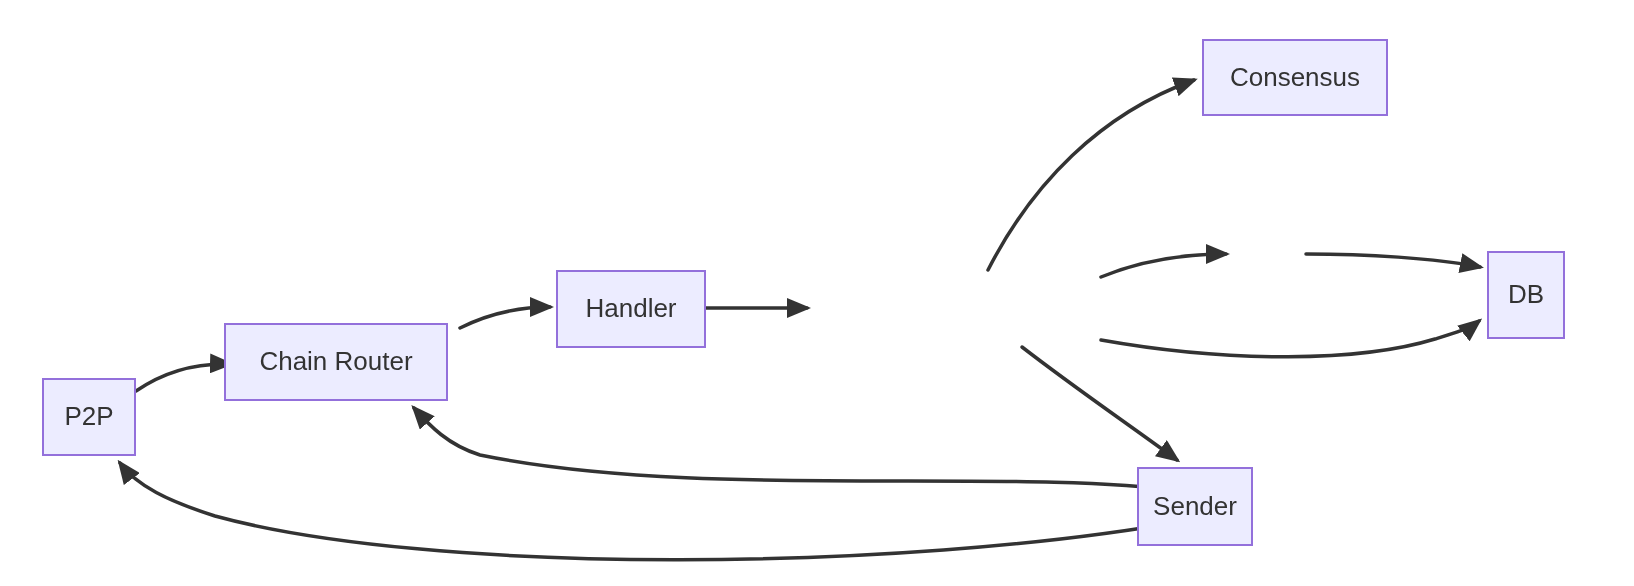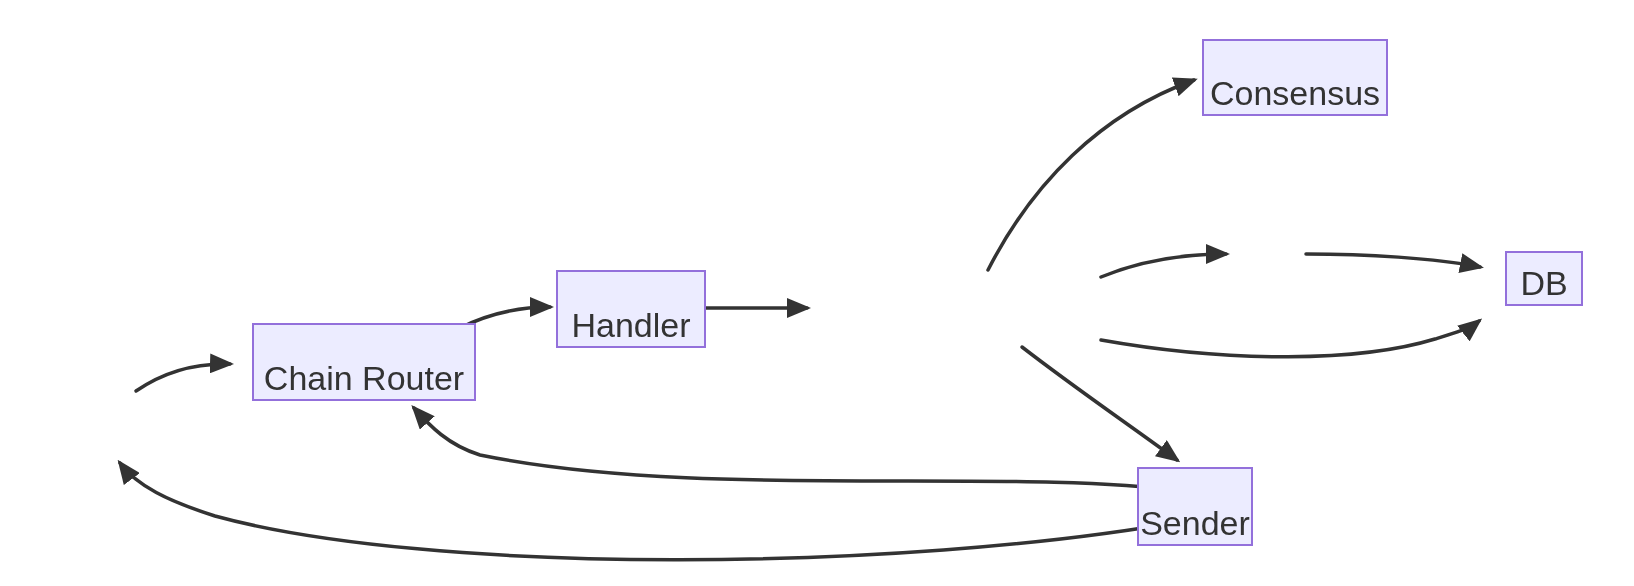--- a/index.html
+++ b/index.html
@@ -28,23 +28,23 @@
     stroke-width: 3.5px;
     stroke-linecap: round;
   }
   .node {
     position: absolute;
     box-sizing: border-box;
     background: var(--node-fill, #ECECFF);
     border: 2px solid var(--node-border, #9370DB);
     color: var(--text, #333333);
     display: flex;
-    align-items: flex-end;
+    align-items: center;
     justify-content: center;
-    font-size: 34px;
+    font-size: 26px;
     line-height: 1.2;
     white-space: nowrap;
     text-align: center;
   }
 </style>
 </head>
 <body>
 
 <div class="stage">
 
@@ -69,36 +69,39 @@
 
     <path class="edge" d="M 1101,340 C 1230,363 1360,362 1435,339 C 1455,333 1469,329 1479,321" marker-end="url(#arrowhead)"></path>
 
     <path class="edge" d="M 1022,347 C 1075,388 1128,424 1177,460" marker-end="url(#arrowhead)"></path>
 
     <path class="edge" d="M 1185,491 C 1000,467 700,500 480,455 C 448,445 430,426 414,408" marker-end="url(#arrowhead)"></path>
 
     <path class="edge" d="M 1185,521 C 900,572 430,575 215,516 C 168,501 137,486 120,463" marker-end="url(#arrowhead)"></path>
   </svg>
 
+  <div class="node" style="left:42px; top:378px; width:94px; height:78px;">
+    <span>P2P</span>
+  </div>
 
-  <div class="node" style="left:252px; top:323px; width:224px; height:78px;">
+  <div class="node" style="left:224px; top:323px; width:224px; height:78px;">
     <span>Chain Router</span>
   </div>
 
   <div class="node" style="left:556px; top:270px; width:150px; height:78px;">
     <span>Handler</span>
   </div>
 
 
   <div class="node" style="left:1202px; top:39px; width:186px; height:77px;">
     <span>Consensus</span>
   </div>
 
 
-  <div class="node" style="left:1487px; top:251px; width:78px; height:55px;margin-left:18px;">
+  <div class="node" style="left:1487px; top:251px; width:78px; height:88px;">
     <span>DB</span>
   </div>
 
   <div class="node" style="left:1137px; top:467px; width:116px; height:79px;">
     <span>Sender</span>
   </div>
 
 </div>
 
 </body></html>

